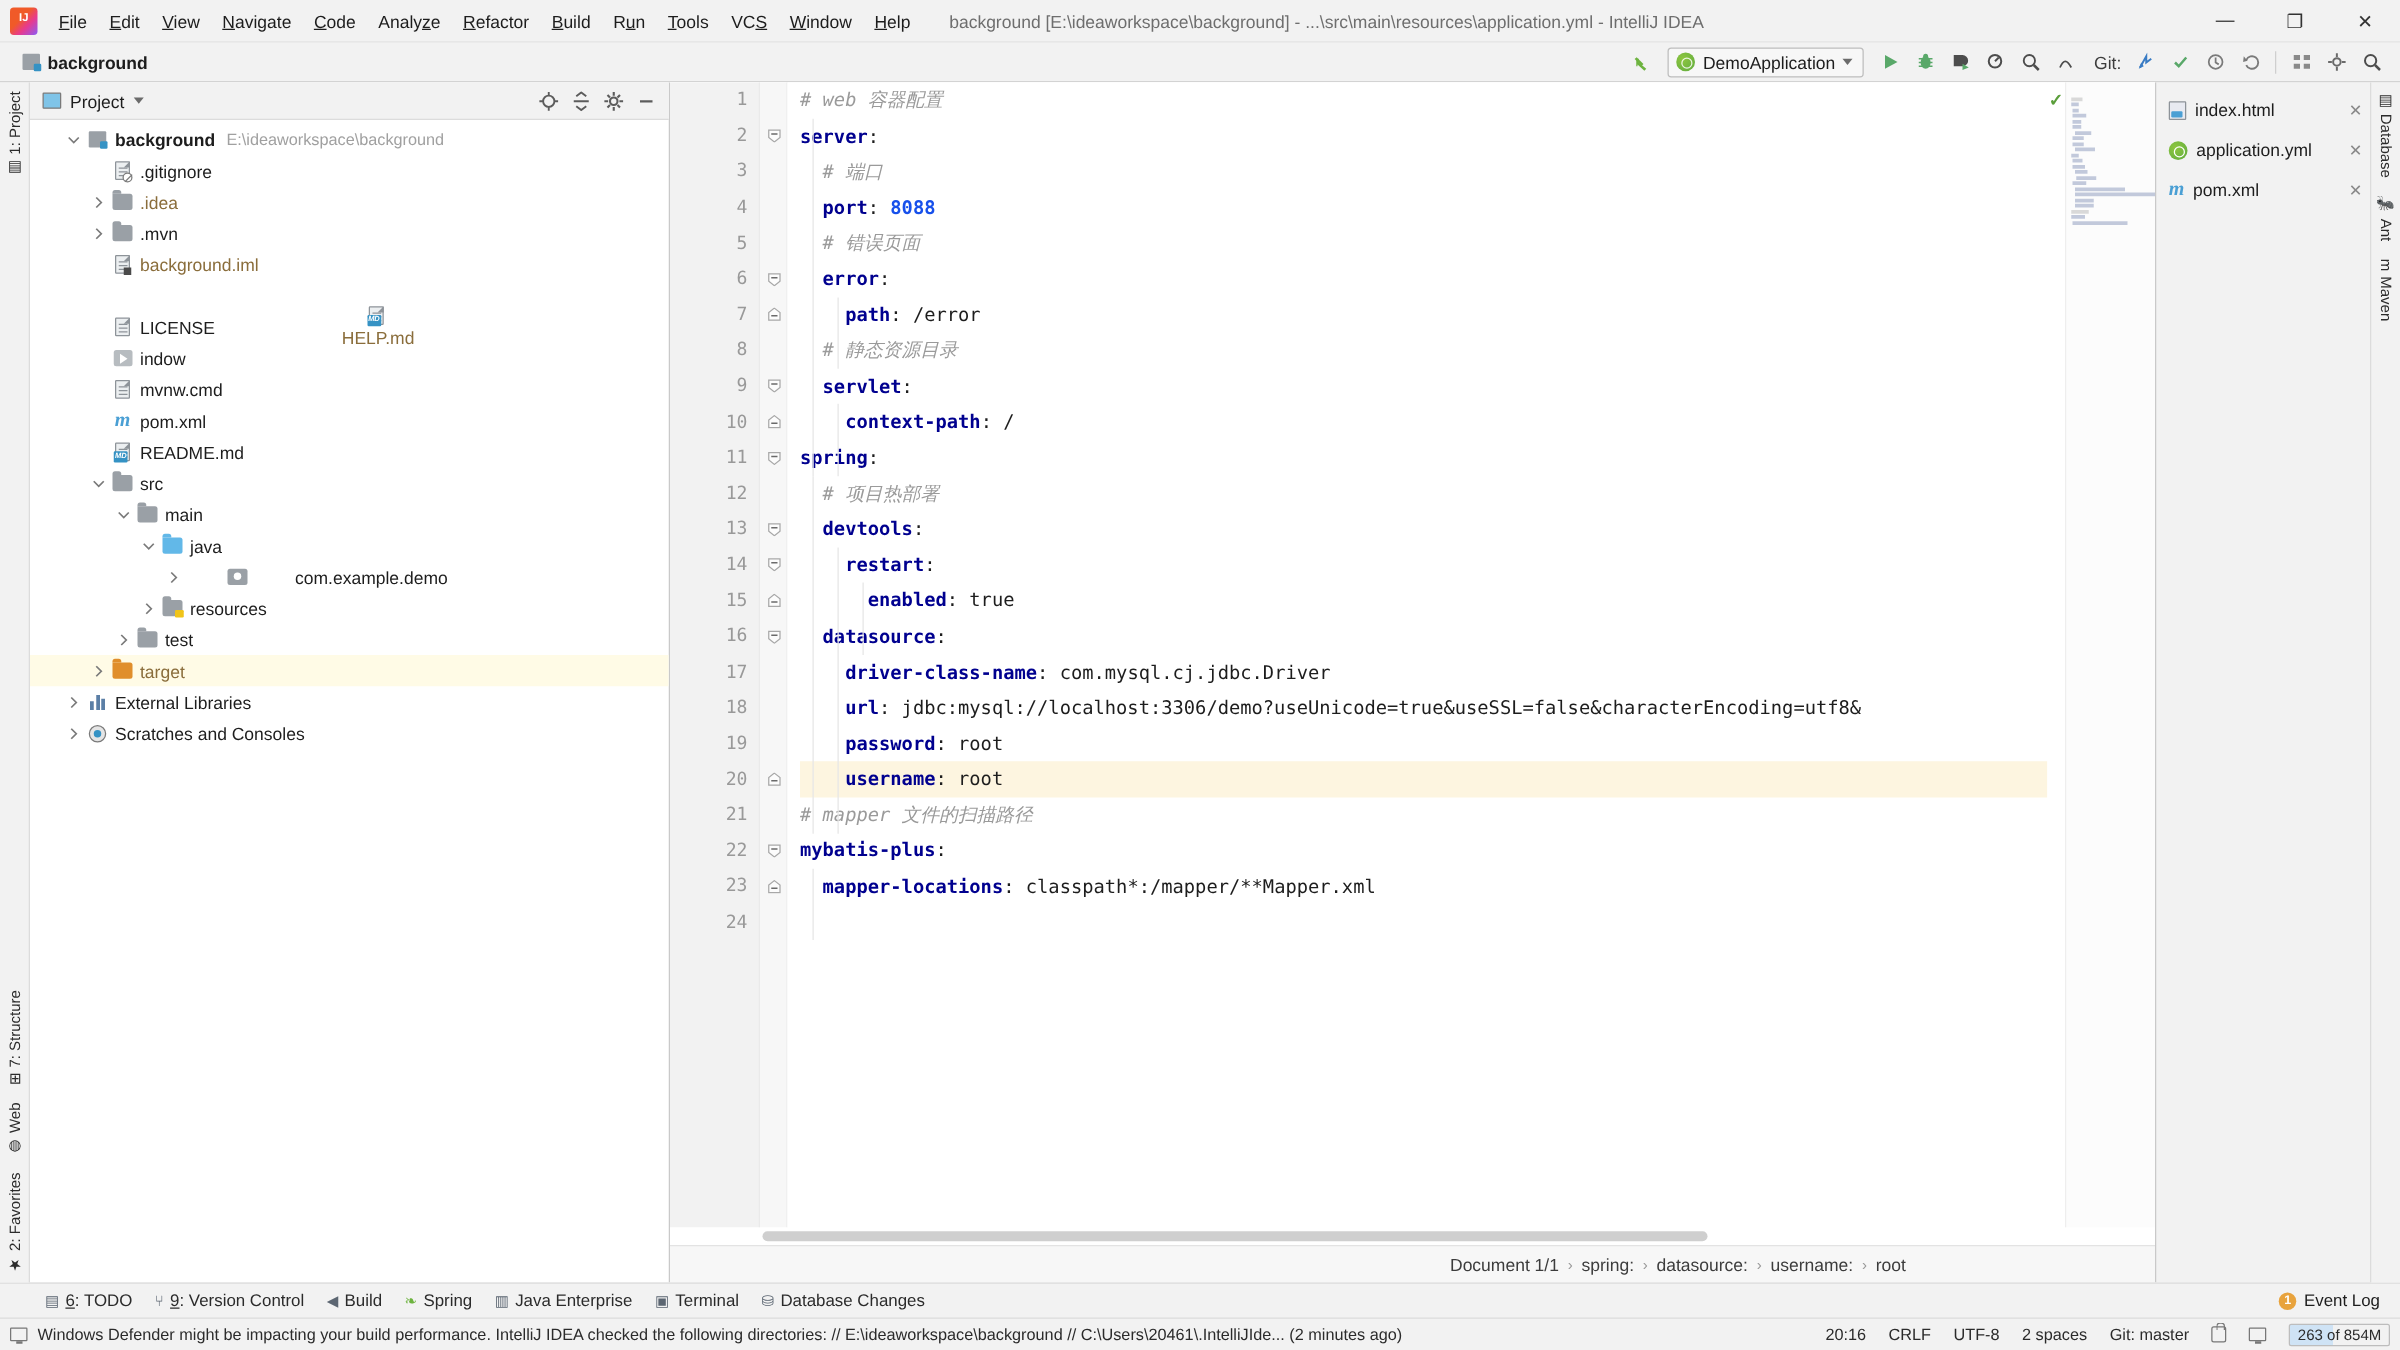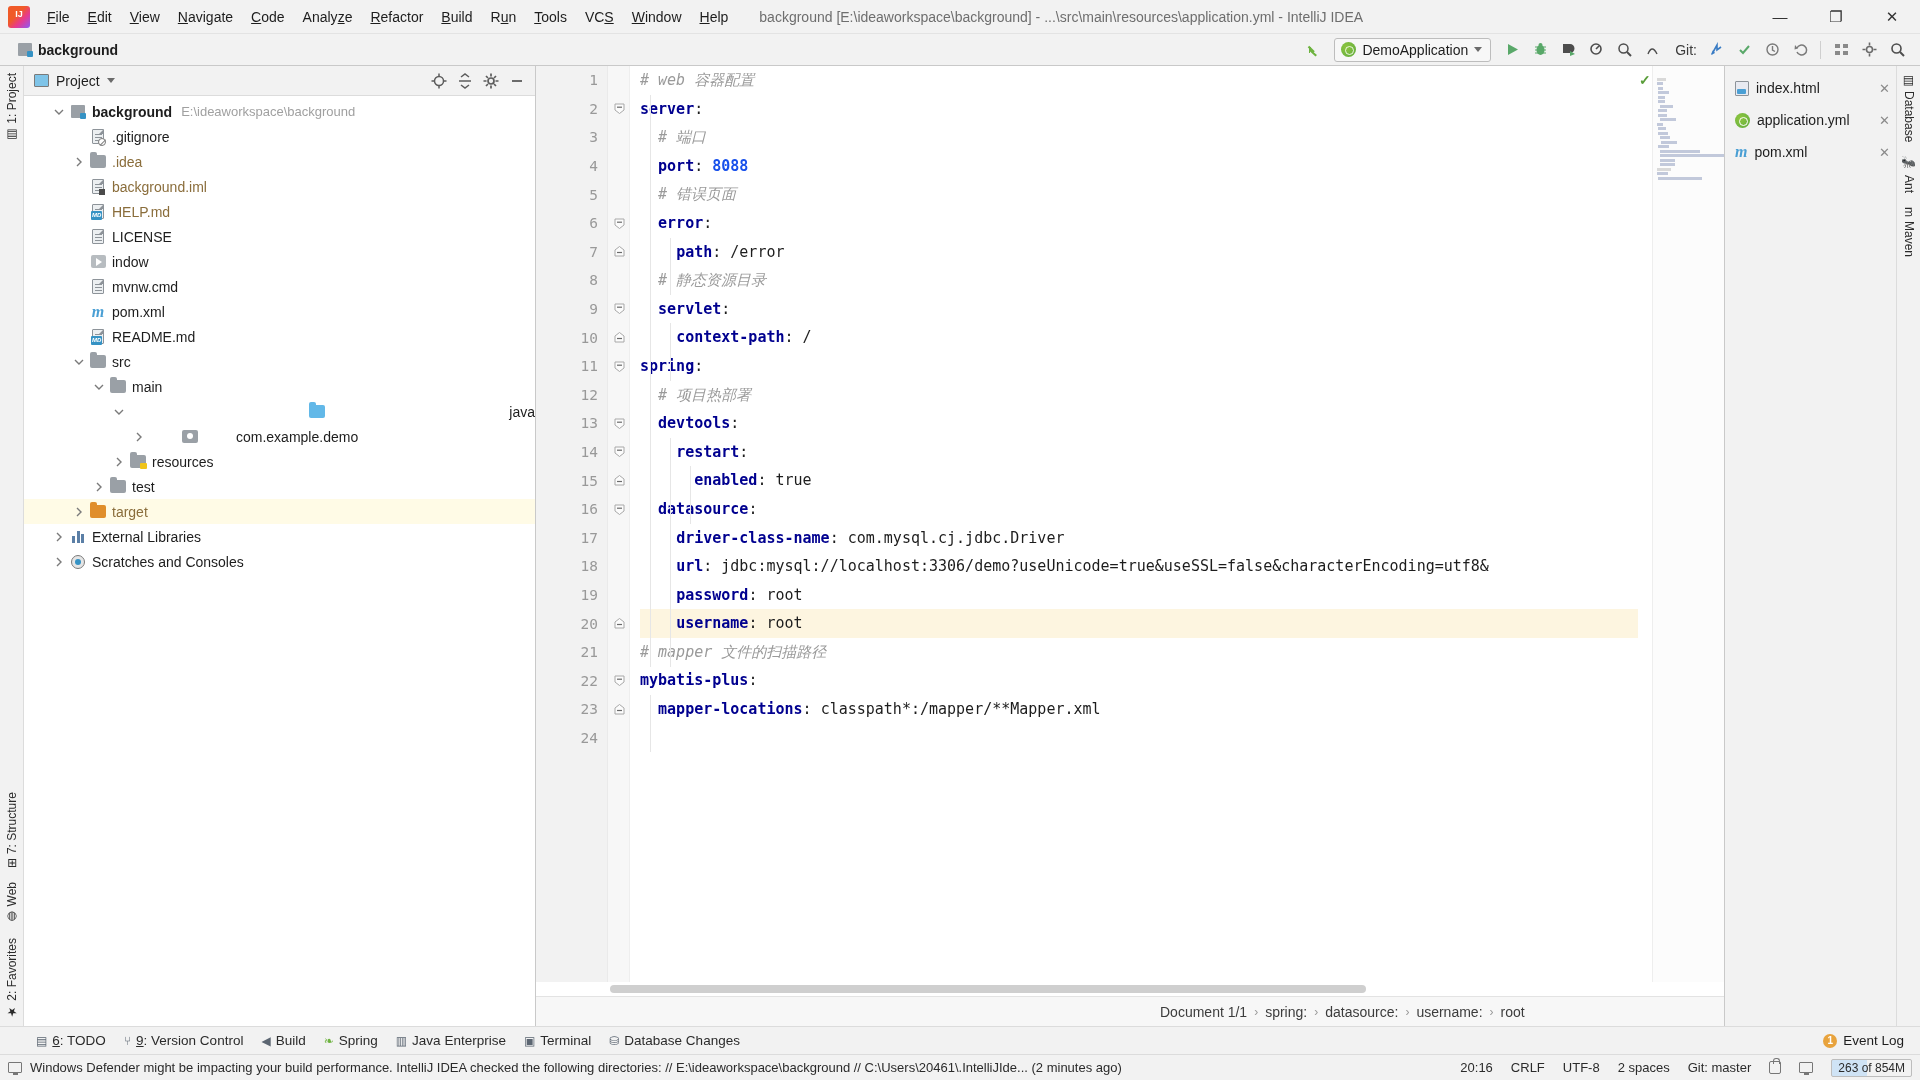--- a/index.html
+++ b/index.html
@@ -526,34 +526,45 @@
               <svg width="8" height="10" viewBox="0 0 8 10">
                 <path d="M2 1 L6 5 L2 9" stroke="#7a7a7a" stroke-width="1.4" fill="none"></path>
               </svg>
             </span>
             <span class="ic">
               <span class="folder"></span>
             </span>
             <span class="node-label brown">.idea</span>
           </div>
           <div class="tree-row" style="padding-left: 46px;">
+            <span class="arrow">
+              <svg width="8" height="10" viewBox="0 0 8 10">
+                <path d="M2 1 L6 5 L2 9" stroke="#7a7a7a" stroke-width="1.4" fill="none"></path>
+              </svg>
+            </span>
+            <span class="ic">
+              <span class="folder"></span>
+            </span>
+            <span class="node-label">.mvn</span>
+          </div>
+          <div class="tree-row" style="padding-left: 46px;">
             <span class="arrow empty">
               <svg width="8" height="10" viewBox="0 0 8 10">
                 <path d="M2 1 L6 5 L2 9" stroke="#7a7a7a" stroke-width="1.4" fill="none"></path>
               </svg>
             </span>
             <span class="ic">
               <span class="file">
                 <i class="lines"></i>
                 <i class="badge-iml"></i>
               </span>
             </span>
             <span class="node-label brown">background.iml</span>
           </div>
-          <div class="tree-row" style="padding-left: 46px;">
+          <div class="tree-row" style="padding-left: 46px; flex-direction: column;">
             <span class="arrow empty">
               <svg width="8" height="10" viewBox="0 0 8 10">
                 <path d="M2 1 L6 5 L2 9" stroke="#7a7a7a" stroke-width="1.4" fill="none"></path>
               </svg>
             </span>
             <span class="ic">
               <span class="file">
                 <i class="lines"></i>
                 <i class="badge-md">MD</i>
               </span>
@@ -637,21 +648,21 @@
             <span class="arrow">
               <svg width="10" height="8" viewBox="0 0 10 8">
                 <path d="M1 2 L5 6 L9 2" stroke="#7a7a7a" stroke-width="1.4" fill="none"></path>
               </svg>
             </span>
             <span class="ic">
               <span class="folder"></span>
             </span>
             <span class="node-label">main</span>
           </div>
-          <div class="tree-row" style="padding-left: 86px; justify-content: space-between;">
+          <div class="tree-row" style="padding-left: 86px;">
             <span class="arrow">
               <svg width="10" height="8" viewBox="0 0 10 8">
                 <path d="M1 2 L5 6 L9 2" stroke="#7a7a7a" stroke-width="1.4" fill="none"></path>
               </svg>
             </span>
             <span class="ic">
               <span class="folder blue"></span>
             </span>
             <span class="node-label">java</span>
           </div>

